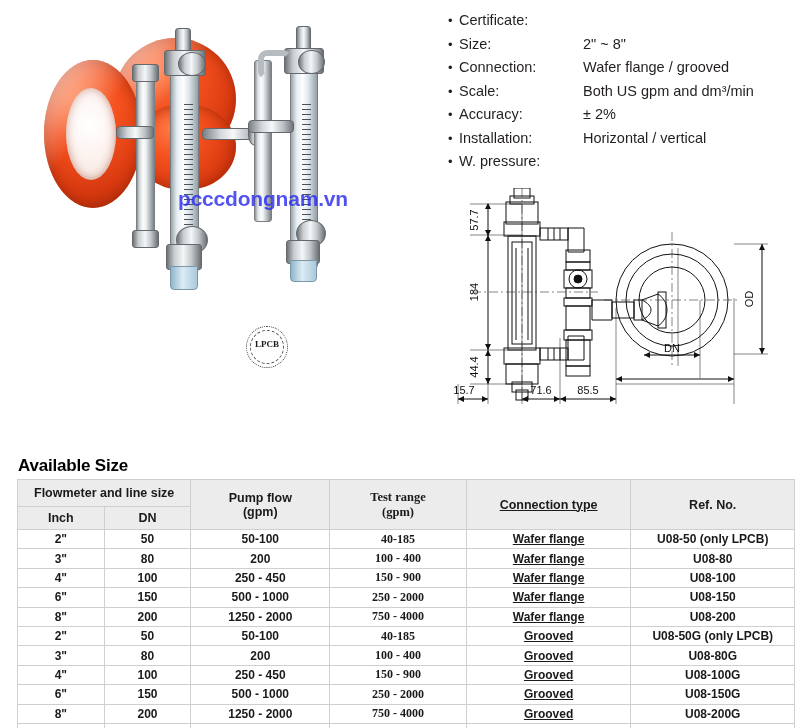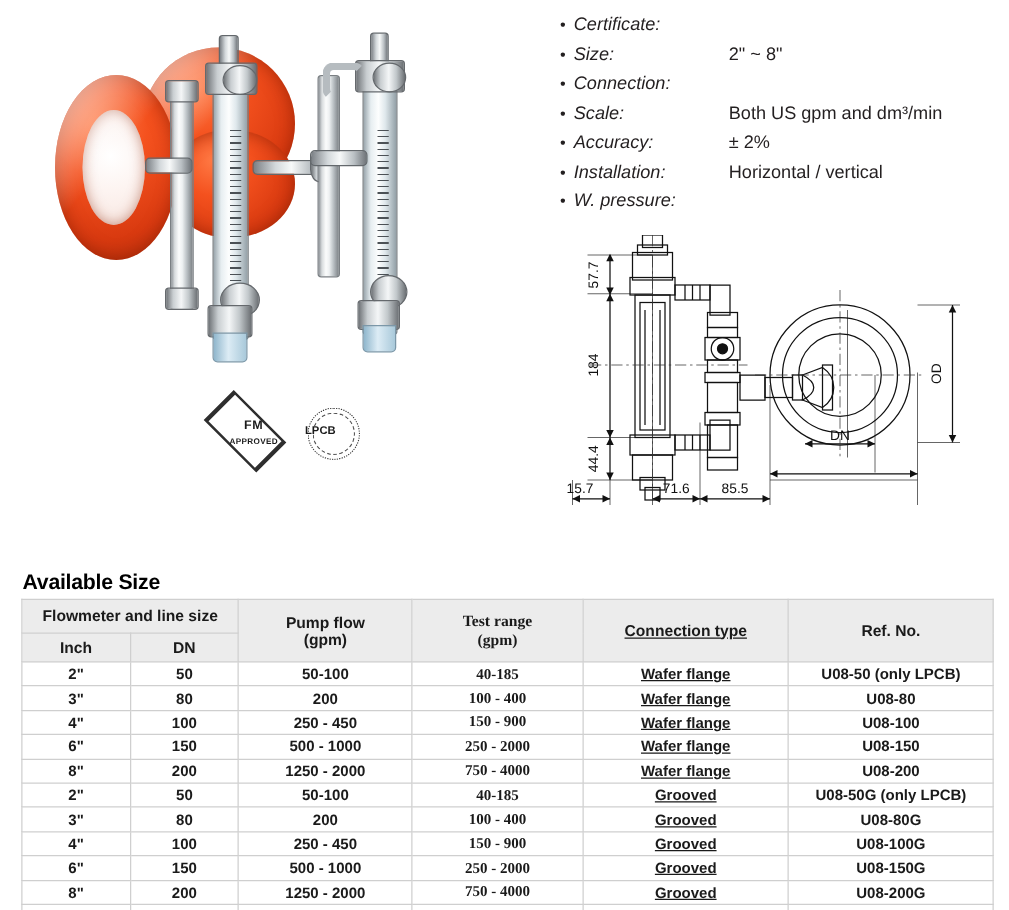--- a/index.html
+++ b/index.html
@@ -43,28 +43,28 @@
      border:2px solid #2e2e2e;transform:rotate(45deg) scaleX(1.75);}
   .fm-text{position:absolute;left:0;top:9px;width:70px;text-align:center;
      font-size:10px;font-weight:bold;letter-spacing:.5px;color:#1a1a1a;}
   .fm-appr{position:absolute;left:0;top:24px;width:70px;text-align:center;
      font-size:6.5px;font-weight:bold;letter-spacing:.3px;color:#1a1a1a;}
   .lpcb-logo{position:absolute;left:76px;top:2px;width:46px;height:44px;}
   .lpcb-ring{position:absolute;left:2px;top:2px;width:40px;height:40px;border-radius:50%;
      border:1px dotted #3a3a3a;}
   .lpcb-ring2{position:absolute;left:6px;top:6px;width:32px;height:32px;border-radius:50%;
      border:1px dashed #555;}
-  .lpcb-text{position:absolute;left:0;top:15px;width:46px;text-align:left;
-     font-size:9px;font-weight:bold;color:#1a1a1a;}
+  .lpcb-text{position:absolute;left:0;top:15px;width:46px;text-align:center;
+     font-size:9px;font-weight:bold;color:#1a1a1a;font-family:Liberation Serif, serif;}
 
   
   #spec-list{position:absolute;left:448px;top:12px;width:350px;}
   .spec-row{display:flex;align-items:baseline;height:23.5px;font-size:14.5px;color:#231f20;}
   .spec-bullet{width:11px;flex:0 0 11px;font-size:13px;line-height:1;}
-  .spec-label{width:124px;flex:0 0 124px;font-style:italic;}
+  .spec-label{width:124px;flex:0 0 124px;}
   .spec-value{flex:1;}
 
   
   #tech-drawing{position:absolute;left:448px;top:188px;width:352px;height:240px;}
   #tech-drawing svg{display:block;}
   .dimtxt{font-family:"Liberation Sans",sans-serif;font-size:11px;fill:#111;}
 
   
   .watermark{position:absolute;font-size:21px;font-weight:bold;color:#2d2df0;
      letter-spacing:-.2px;white-space:nowrap;font-family:"Liberation Sans",sans-serif;}
@@ -119,48 +119,45 @@
   <div class="knob" style="left:278px;top:18px;width:13px;height:24px;border-radius:3px;"></div>
   <div class="fitting" style="left:266px;top:40px;width:38px;height:24px;"></div>
   <div class="fitting" style="left:280px;top:42px;width:25px;height:22px;border-radius:50%;"></div>
   <div class="fitting" style="left:278px;top:212px;width:28px;height:25px;border-radius:50%;"></div>
   <div class="fitting" style="left:268px;top:232px;width:32px;height:22px;"></div>
   <div class="bluecap" style="left:272px;top:252px;width:25px;height:20px;"></div>
   <div class="tube" style="left:236px;top:52px;width:16px;height:160px;"></div>
   <div class="knob" style="left:230px;top:112px;width:44px;height:11px;"></div>
   <div class="elbow" style="left:240px;top:42px;width:22px;height:18px;"></div>
 
+  <span class="watermark" id="watermark-photo">pcccdongnam.vn</span>
 </div>
 
 <div id="cert-logos">
-  <div class="fm-diamond">
-    <div class="dia"></div>
-    <div class="fm-text">FM</div>
-    <div class="fm-appr">APPROVED</div>
-  </div>
   <div class="lpcb-logo">
     <div class="lpcb-ring"></div>
     <div class="lpcb-ring2"></div>
     <div class="lpcb-text">LPCB</div>
   </div>
 </div>
 
 <div id="spec-list">
   <div class="spec-row">
     <span class="spec-bullet">•</span>
     <span class="spec-label">Certificate:</span>
   </div>
   <div class="spec-row">
     <span class="spec-bullet">•</span>
     <span class="spec-label">Size:</span>
     <span class="spec-value">2" ~ 8"</span>
   </div>
   <div class="spec-row">
     <span class="spec-bullet">•</span>
     <span class="spec-label">Connection:</span>
+    <span class="spec-value">Wafer flange / grooved</span>
   </div>
   <div class="spec-row">
     <span class="spec-bullet">•</span>
     <span class="spec-label">Scale:</span>
     <span class="spec-value">Both US gpm and dm³/min</span>
   </div>
   <div class="spec-row">
     <span class="spec-bullet">•</span>
     <span class="spec-label">Accuracy:</span>
     <span class="spec-value">± 2%</span>

